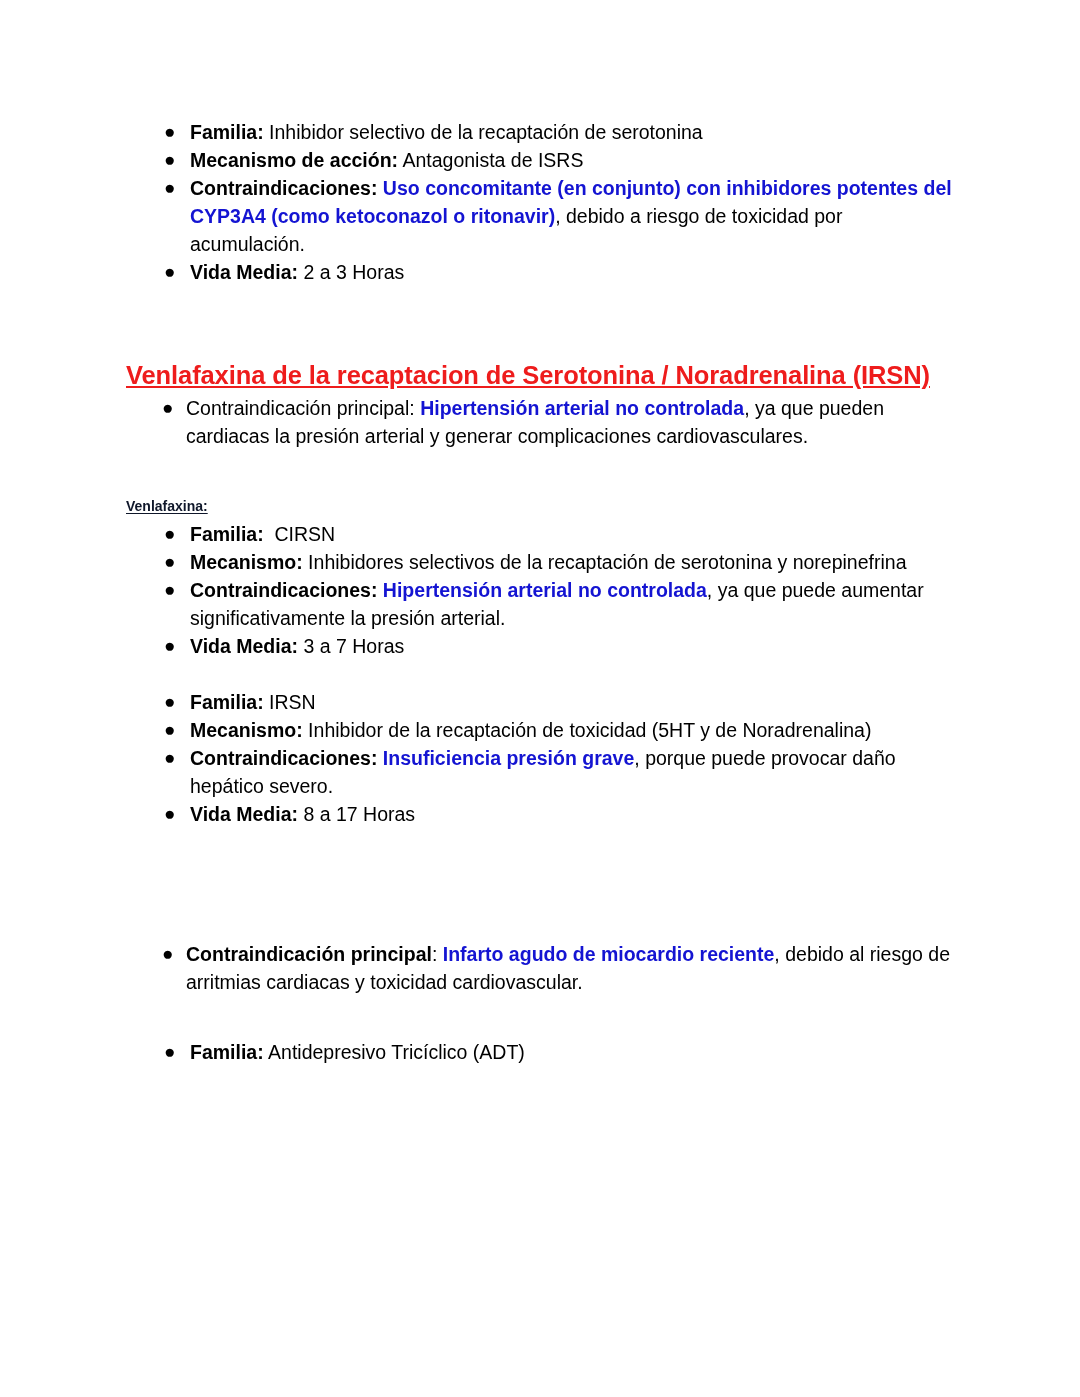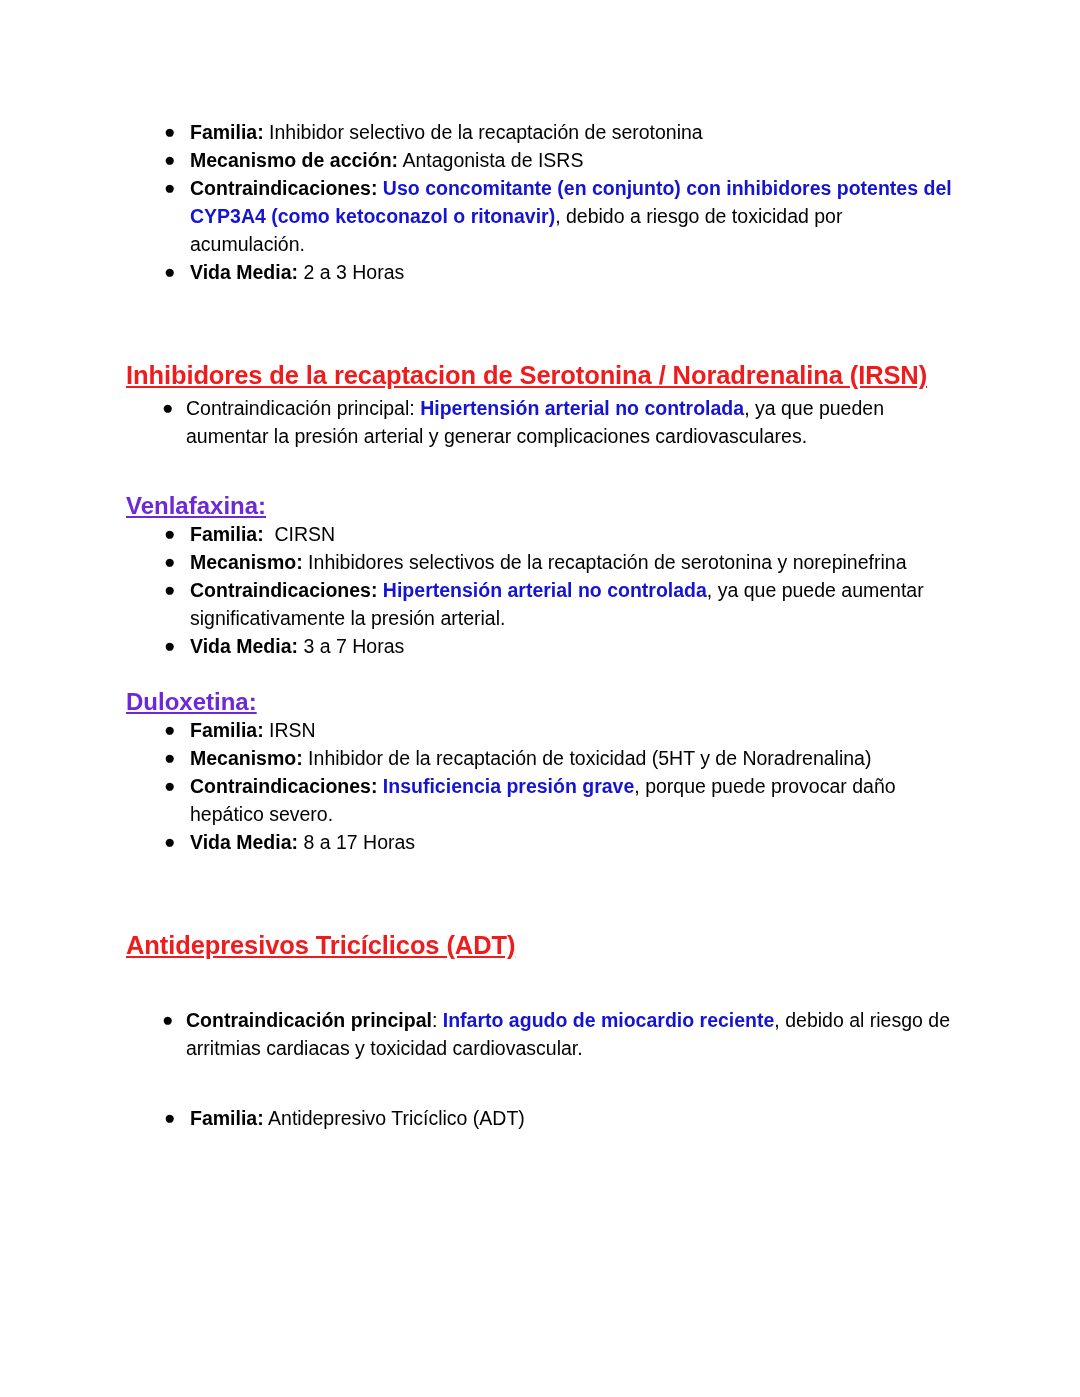--- a/index.html
+++ b/index.html
@@ -60,24 +60,24 @@
     font-size: 25.5px;
     line-height: 38px;
     font-weight: bold;
     color: #ee1c1c;
     text-decoration: underline;
     text-underline-offset: 2px;
     margin: 0;
     letter-spacing: -0.1px;
   }
   .sub-heading {
-    font-size: 24px;
+    font-size: 14px;
     line-height: 28px;
     font-weight: bold;
-    color: #6d28d9;
+    color: #0f172a;
     margin: 0;
   }
   .sub-heading .u {
     text-decoration: underline;
     text-underline-offset: 2px;
   }
 
   
   .gap-xl { height: 70px; }
   .gap-l  { height: 42px; }
@@ -107,26 +107,26 @@
 
     <li class="bullet-item">
       <span class="marker">●</span>
       <span class="lbl">Vida Media:</span><span> 2 a 3 Horas</span>
     </li>
 
   </ul>
 
   <div class="gap-xl"></div>
 
-  <h2 class="red-heading">Inhibidores de la recaptacion de Serotonina / Noradrenalina (IRSN)</h2>
+  <h2 class="red-heading">Venlafaxina de la recaptacion de Serotonina / Noradrenalina (IRSN)</h2>
 
   <ul class="bullet-list deep">
     <li class="bullet-item">
       <span class="marker">●</span>
-      <span class="bold-run">Contraindicación principal:</span><span class="hl-blue b"> Hipertensión arterial no controlada</span><span class="bold-run">, ya que pueden aumentar la presión arterial y generar complicaciones cardiovasculares.</span>
+      <span class="bold-run">Contraindicación principal:</span><span class="hl-blue b"> Hipertensión arterial no controlada</span><span class="bold-run">, ya que pueden cardiacas la presión arterial y generar complicaciones cardiovasculares.</span>
     </li>
   </ul>
 
   <div class="gap-l"></div>
 
   <h3 class="sub-heading"><span class="u">Venlafaxina:</span></h3>
 
   <ul class="bullet-list">
     <li class="bullet-item">
       <span class="marker">●</span>
@@ -141,21 +141,20 @@
       <span class="lbl">Contraindicaciones:</span><span class="hl-blue b"> Hipertensión arterial no controlada</span><span>, ya que puede aumentar significativamente la presión arterial.</span>
     </li>
     <li class="bullet-item">
       <span class="marker">●</span>
       <span class="lbl">Vida Media:</span><span> 3 a 7 Horas</span>
     </li>
   </ul>
 
   <div class="gap-m"></div>
 
-  <h3 class="sub-heading"><span class="u">Duloxetina:</span></h3>
 
   <ul class="bullet-list">
     <li class="bullet-item">
       <span class="marker">●</span>
       <span class="lbl">Familia:</span><span> IRSN</span>
     </li>
     <li class="bullet-item">
       <span class="marker">●</span>
       <span class="lbl">Mecanismo:</span><span> Inhibidor de la recaptación de toxicidad (5HT y de Noradrenalina)</span>
     </li>
@@ -164,21 +163,20 @@
       <span class="lbl">Contraindicaciones:</span><span class="hl-blue b"> Insuficiencia presión grave</span><span>, porque puede provocar daño hepático severo.</span>
     </li>
     <li class="bullet-item">
       <span class="marker">●</span>
       <span class="lbl">Vida Media:</span><span> 8 a 17 Horas</span>
     </li>
   </ul>
 
   <div class="gap-xl"></div>
 
-  <h2 class="red-heading">Antidepresivos Tricíclicos (ADT)</h2>
 
   <div class="gap-l"></div>
 
   <ul class="bullet-list deep">
     <li class="bullet-item">
       <span class="marker">●</span>
       <span class="lbl">Contraindicación principal</span><span>:</span><span class="hl-blue b"> Infarto agudo de miocardio reciente</span><span>, debido al riesgo de arritmias cardiacas y toxicidad cardiovascular.</span>
     </li>
   </ul>
 

